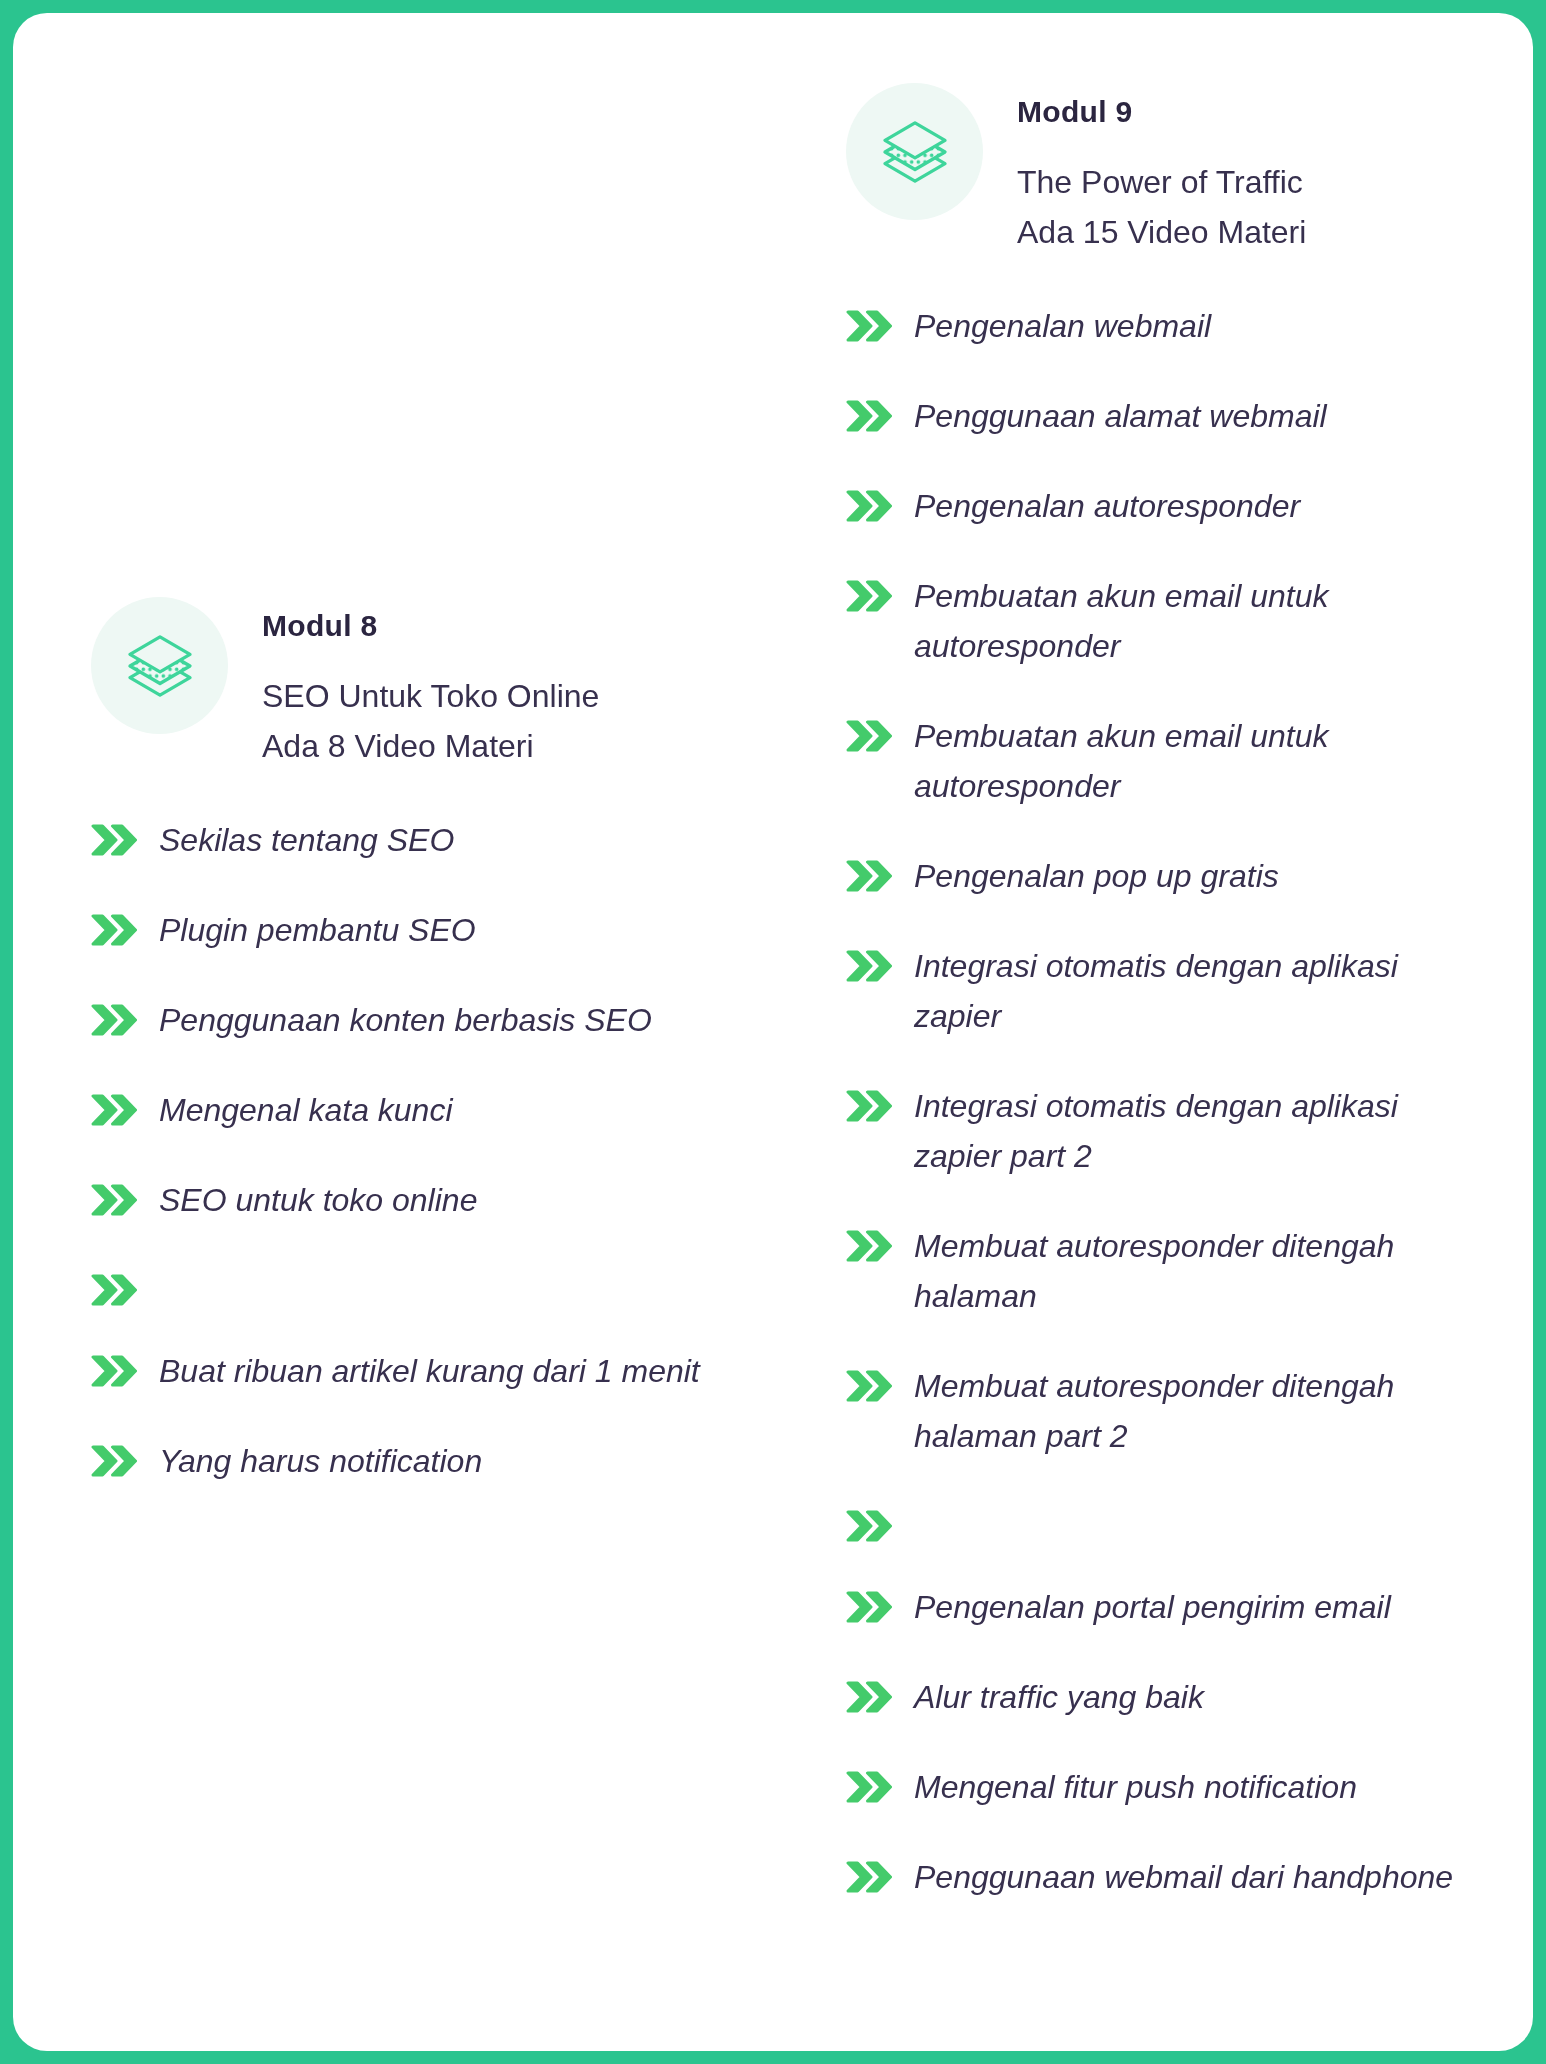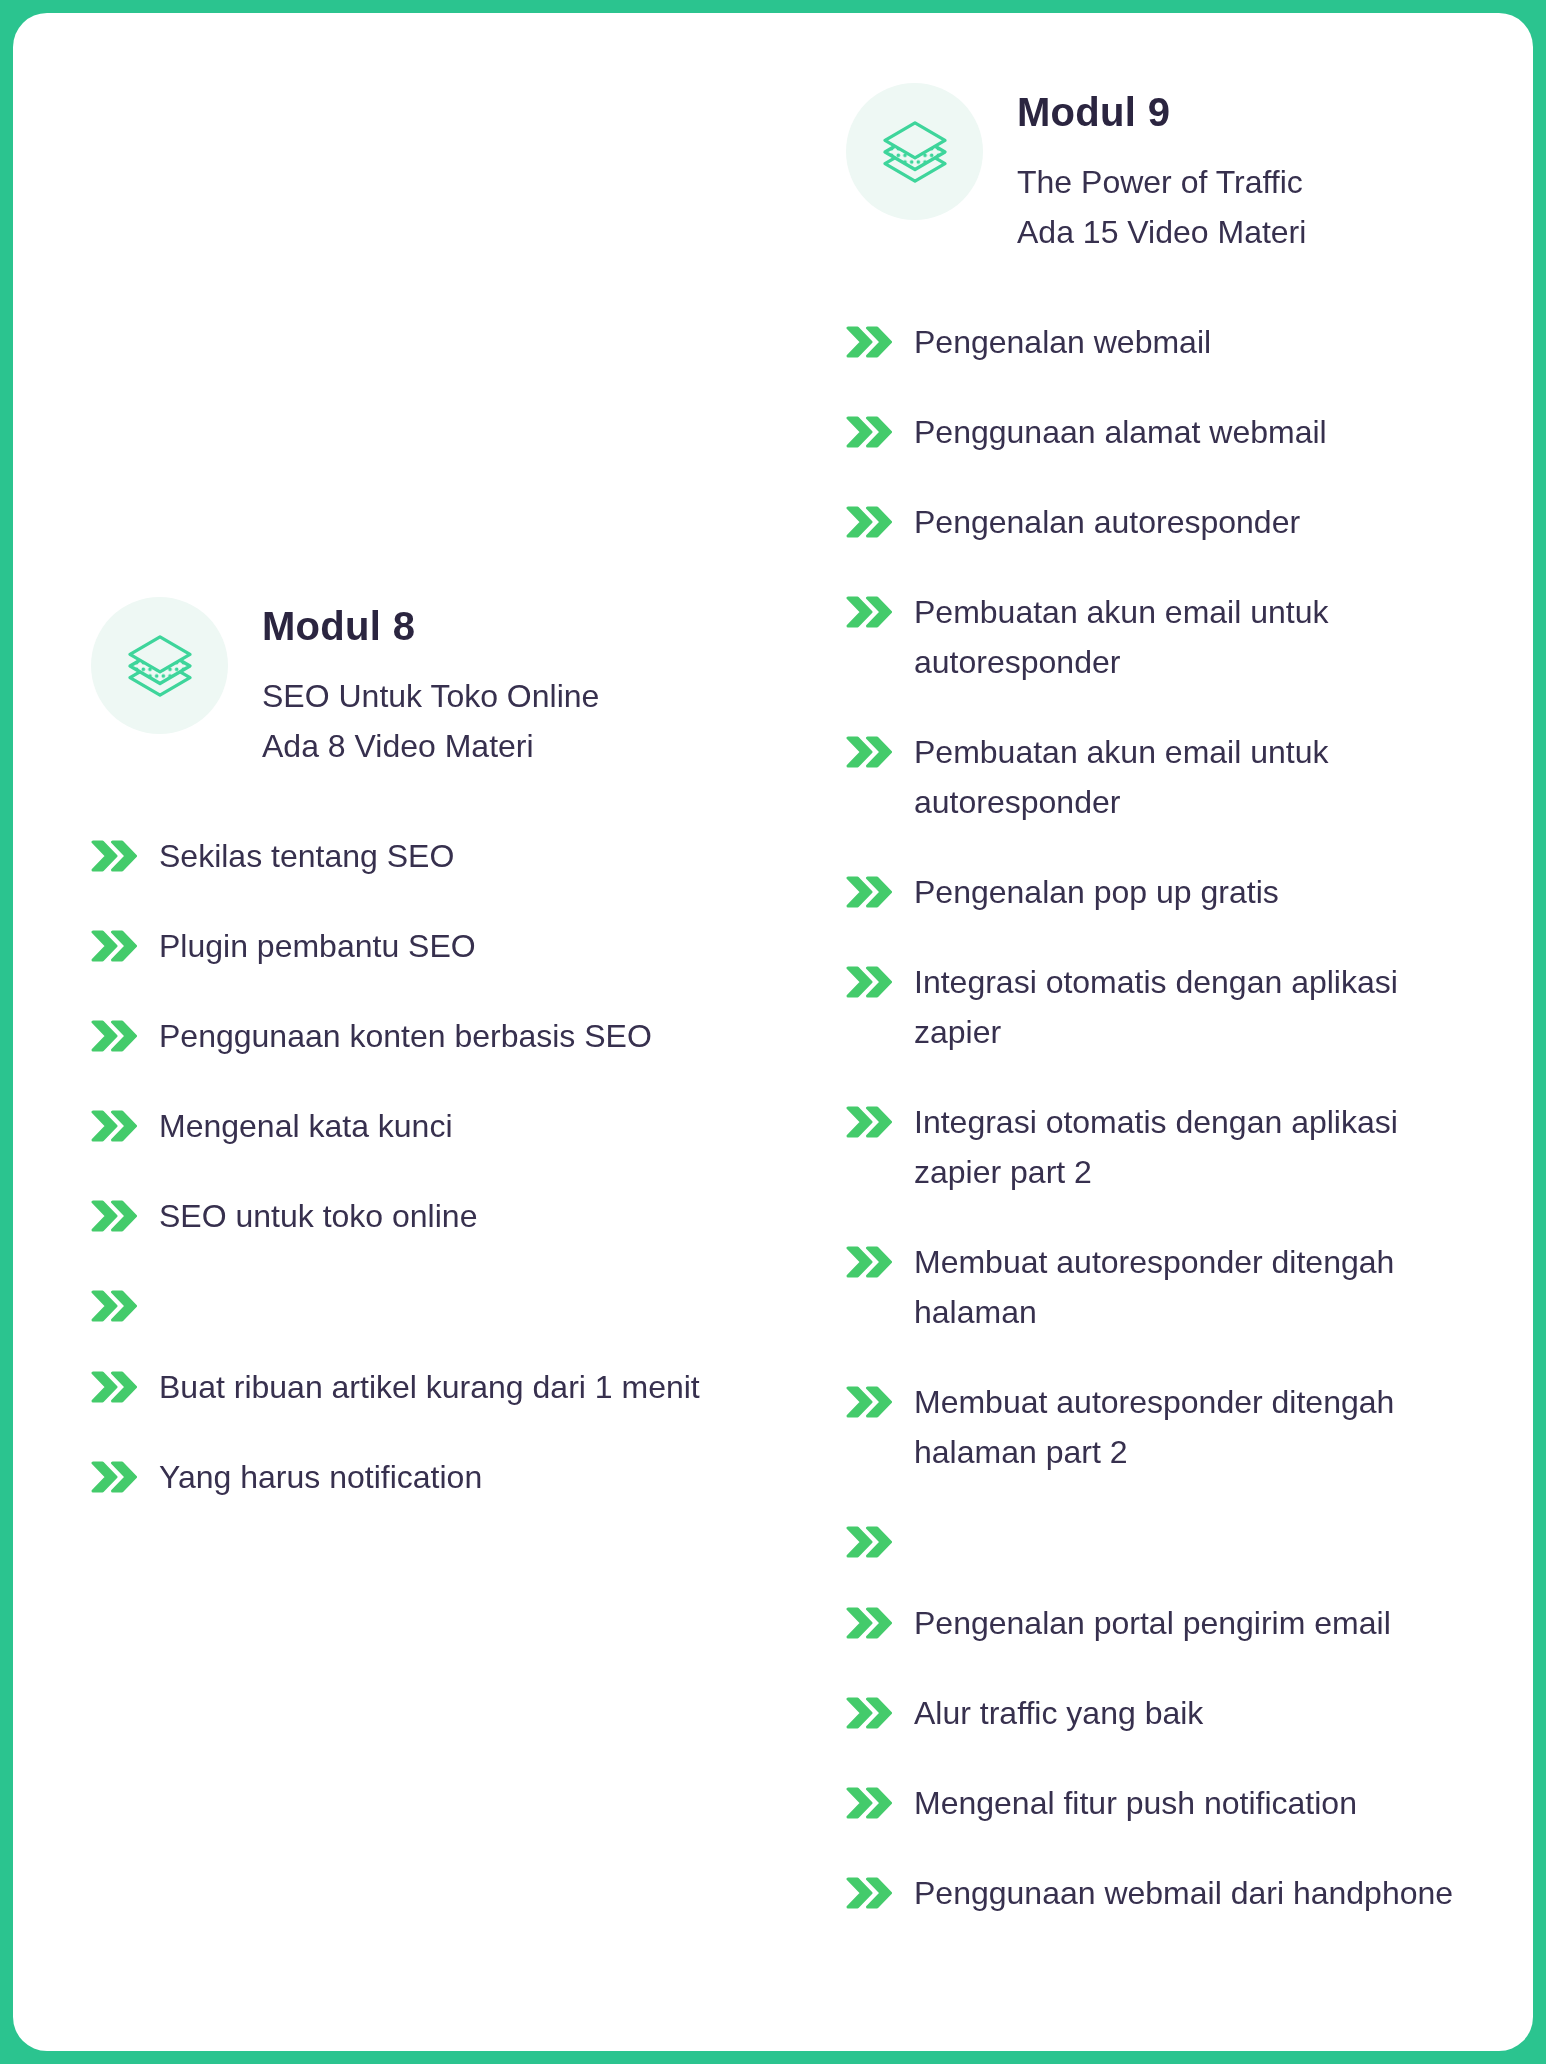--- a/index.html
+++ b/index.html
@@ -36,35 +36,36 @@
   .icon-circle {
     flex: 0 0 auto;
     width: 137px; height: 137px;
     border-radius: 50%;
     background: var(--icon-circle-bg);
     display: flex; align-items: center; justify-content: center;
   }
   .layers-icon { width: 80px; height: 80px; color: var(--icon-green); }
   .header-text { margin-left: 34px; padding-top: 4px; }
   .module-title {
-    font-size: 40px;
+    font-size: 30px;
     font-weight: 700;
     line-height: 50px;
     color: var(--title-text);
     letter-spacing: 0.3px;
   }
   .module-subtitle {
     margin-top: 20px;
     font-size: 32px;
     line-height: 50px;
     color: var(--body-text);
   }
   .module-items {
     list-style: none;
-    margin-top: 60px;
+    margin-top: 44px;
+    font-style: italic;
   }
   .module-item {
     display: flex;
     align-items: flex-start;
     margin-bottom: 40px;
     font-size: 32px;
     line-height: 50px;
     color: var(--body-text);
   }
   .chev {

